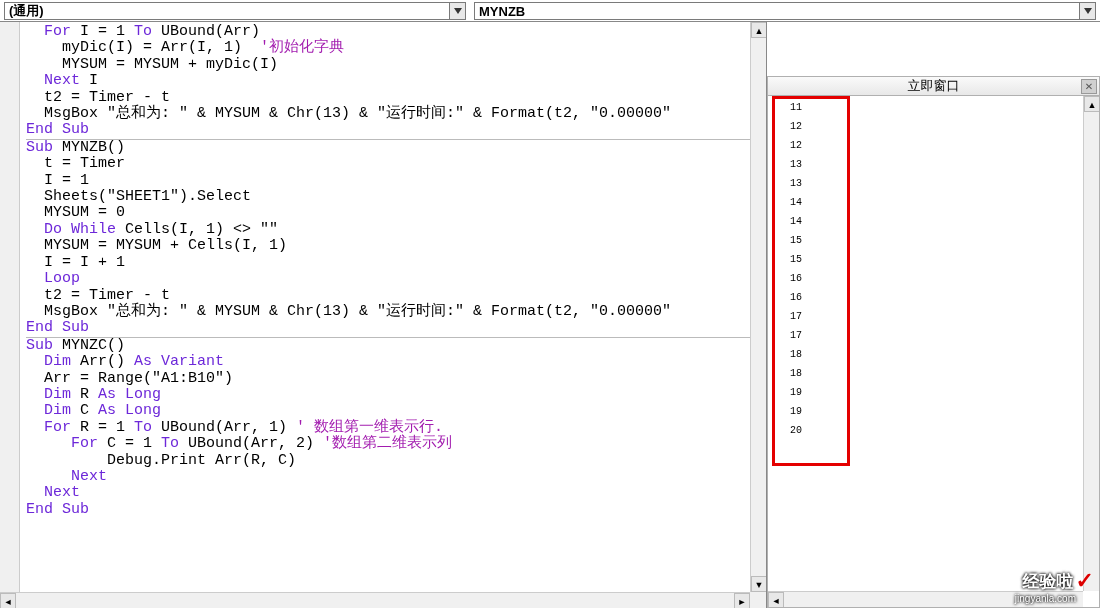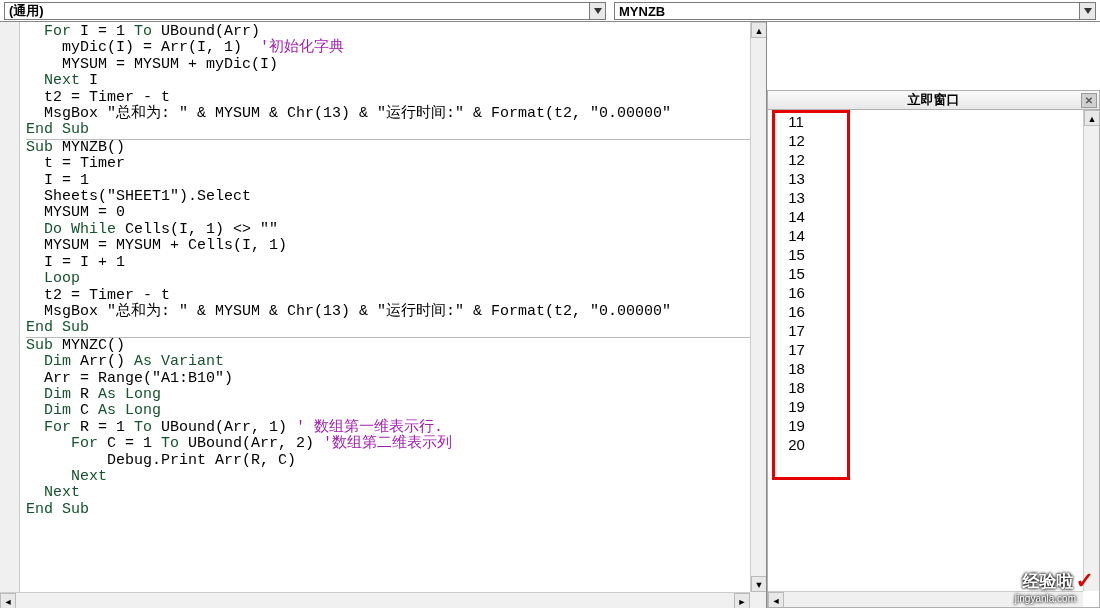--- a/index.html
+++ b/index.html
@@ -25,21 +25,21 @@
   }
   .dropdown {
     display: flex;
     align-items: center;
     border: 1px solid #7a7a7a;
     background: #fff;
     height: 18px;
     margin-top: 2px;
     position: relative;
   }
-  .dropdown.left { width: 602px; }
+  .dropdown.left { width: 462px; }
   .dropdown.right { flex: 1; }
   .dropdown-text {
     flex: 1;
     padding: 0 4px;
     font-size: 13px;
     font-family: "SimSun", sans-serif;
     font-weight: bold;
   }
   .dropdown-btn {
     width: 16px;
@@ -74,21 +74,21 @@
     overflow: hidden;
     position: relative;
   }
   .code-lines {
     padding: 2px 0 0 6px;
     font-family: "Consolas", "Courier New", "SimSun", monospace;
     font-size: 15px;
     line-height: 16.4px;
     white-space: pre;
   }
-  .kw { color: #14532d; }
+  .kw { color: #6d28d9; }
   .cmt { color: #a21caf; }
   .txt { color: #000; }
   .scroll-v {
     position: absolute;
     right: 0; top: 0; bottom: 16px; width: 16px;
     background: #f0f0f0;
     border-left: 1px solid #ccc;
   }
   .scroll-h {
     position: absolute;
@@ -119,43 +119,42 @@
   .imm-title {
     height: 20px;
     background: linear-gradient(#fafafa,#e8e8e8);
     border:1px solid #b0b0b0;
     display:flex;
     align-items:center;
     justify-content:center;
     font-family:"SimSun",sans-serif;
     font-size:13px;
     position:relative;
-    margin-top: 34px;
-    font-weight: bold;
+    margin-top: 20px;
   }
   .imm-close {
     position:absolute; right:2px; top:2px;
     width:16px; height:15px;
     background:#d0d0d0;
     border:1px solid #999;
     display:flex; align-items:center; justify-content:center;
     font-size:10px; color:#555;
   }
   .imm-body {
     flex:1;
     border:1px solid #b0b0b0;
     border-top:none;
     position:relative;
     overflow:hidden;
     background:#fff;
   }
   .imm-content {
     padding: 2px 0 0 16px;
-    font-family:Liberation Sans, sans-serif;
-    font-size:15px;
+    font-family:Liberation Mono, monospace;
+    font-size:10px;
     line-height:19px;
     white-space:pre;
   }
   .imm-scroll-v {
     position:absolute; right:0; top:0; bottom:16px; width:16px;
     background:#f0f0f0; border-left:1px solid #ccc;
   }
   .imm-scroll-h {
     position:absolute; left:0; right:16px; bottom:0; height:16px;
     background:#f0f0f0; border-top:1px solid #ccc;

